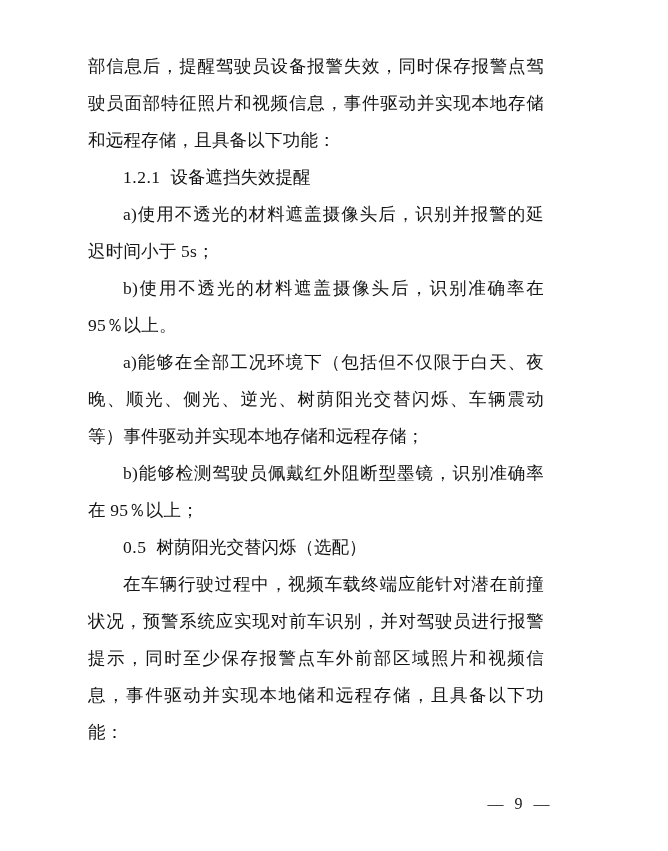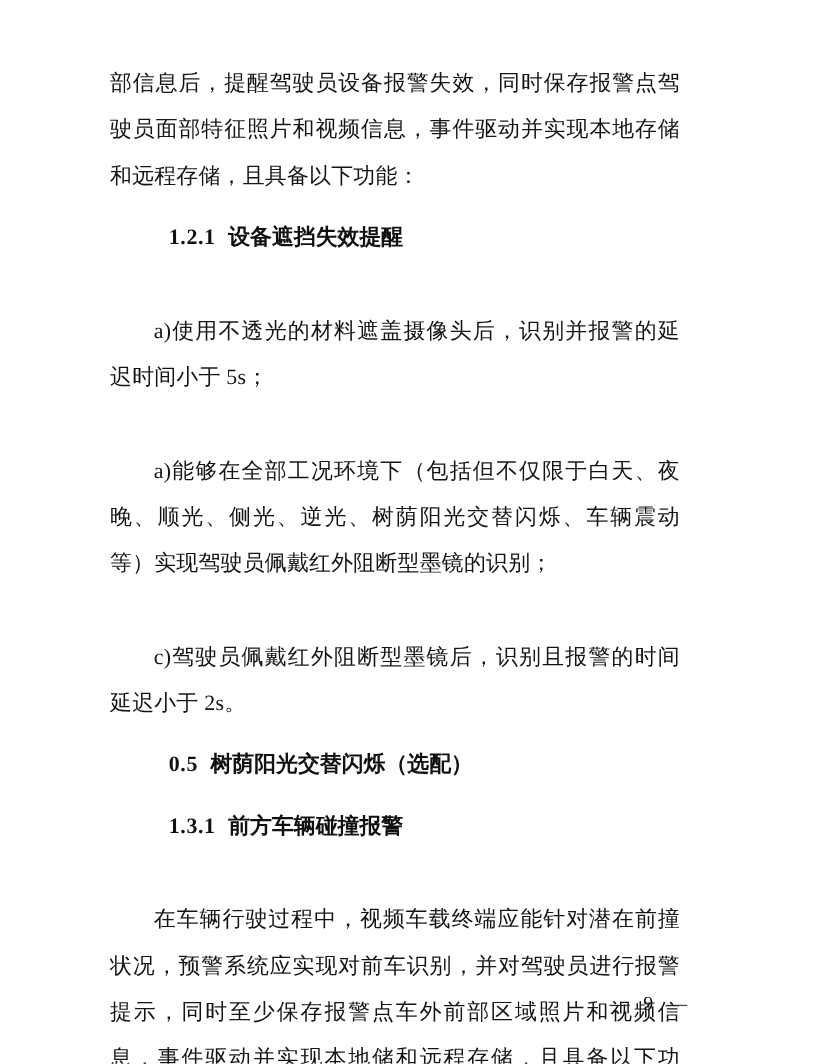--- a/index.html
+++ b/index.html
@@ -28,28 +28,27 @@
     font-size: 17.5px;
     line-height: 37px;
     text-align: justify;
     text-justify: inter-ideograph;
     margin: 0 0 0 0;
     letter-spacing: 0.2px;
     color: #141414;
   }
   .indent {
     text-indent: 35px;
-    margin-top: 38px;
   }
   .heading {
     font-size: 17.5px;
     line-height: 37px;
-    font-weight: bold;
+    font-weight: normal;
     text-indent: 35px;
-    margin: 12px;
+    margin: 0;
     color: #111111;
   }
   .heading .num {
     letter-spacing: 0.5px;
     margin-right: 10px;
   }
   .footer {
     position: absolute;
     left: 0;
     bottom: 38px;
@@ -79,34 +78,32 @@
 <div class="page">
 
   <p class="para">部信息后，提醒驾驶员设备报警失效，同时保存报警点驾驶员面部特征照片和视频信息，事件驱动并实现本地存储和远程存储，且具备以下功能：</p>
 
   <h3 class="heading">
     <span class="num">1.2.1</span><span>设备遮挡失效提醒</span>
   </h3>
 
   <p class="para indent">a)使用不透光的材料遮盖摄像头后，识别并报警的延迟时间小于 5s；</p>
 
+  <p class="para indent">b)使用不透光的材料遮盖摄像头后，识别准确率在 95％以上。</p>
 
 
-  <p class="para indent">a)能够在全部工况环境下（包括但不仅限于白天、夜晚、顺光、侧光、逆光、树荫阳光交替闪烁、车辆震动等）实现驾驶员佩戴红外阻断型墨镜的识别；</p>
+  <p class="para indent">a)能够在全部工况环境下（包括但不仅限于白天、夜晚、顺光、侧光、逆光、树荫阳光交替闪烁、车辆震动等）事件驱动并实现本地存储和远程存储；</p>
 
+  <p class="para indent">b)能够检测驾驶员佩戴红外阻断型墨镜，识别准确率在 95％以上；</p>
 
-  <p class="para indent">c)驾驶员佩戴红外阻断型墨镜后，识别且报警的时间延迟小于 2s。</p>
 
   <h3 class="heading">
     <span class="num">0.5</span><span>树荫阳光交替闪烁（选配）</span>
   </h3>
 
-  <h3 class="heading">
-    <span class="num">1.3.1</span><span>前方车辆碰撞报警</span>
-  </h3>
 
   <p class="para indent">在车辆行驶过程中，视频车载终端应能针对潜在前撞状况，预警系统应实现对前车识别，并对驾驶员进行报警提示，同时至少保存报警点车外前部区域照片和视频信息，事件驱动并实现本地储和远程存储，且具备以下功能：</p>
 
 </div>
 
 <div class="footer">
   <span class="footer-inner">
     <span class="dash">—</span><span class="pageno">9</span><span class="dash">—</span>
   </span>
 </div>

